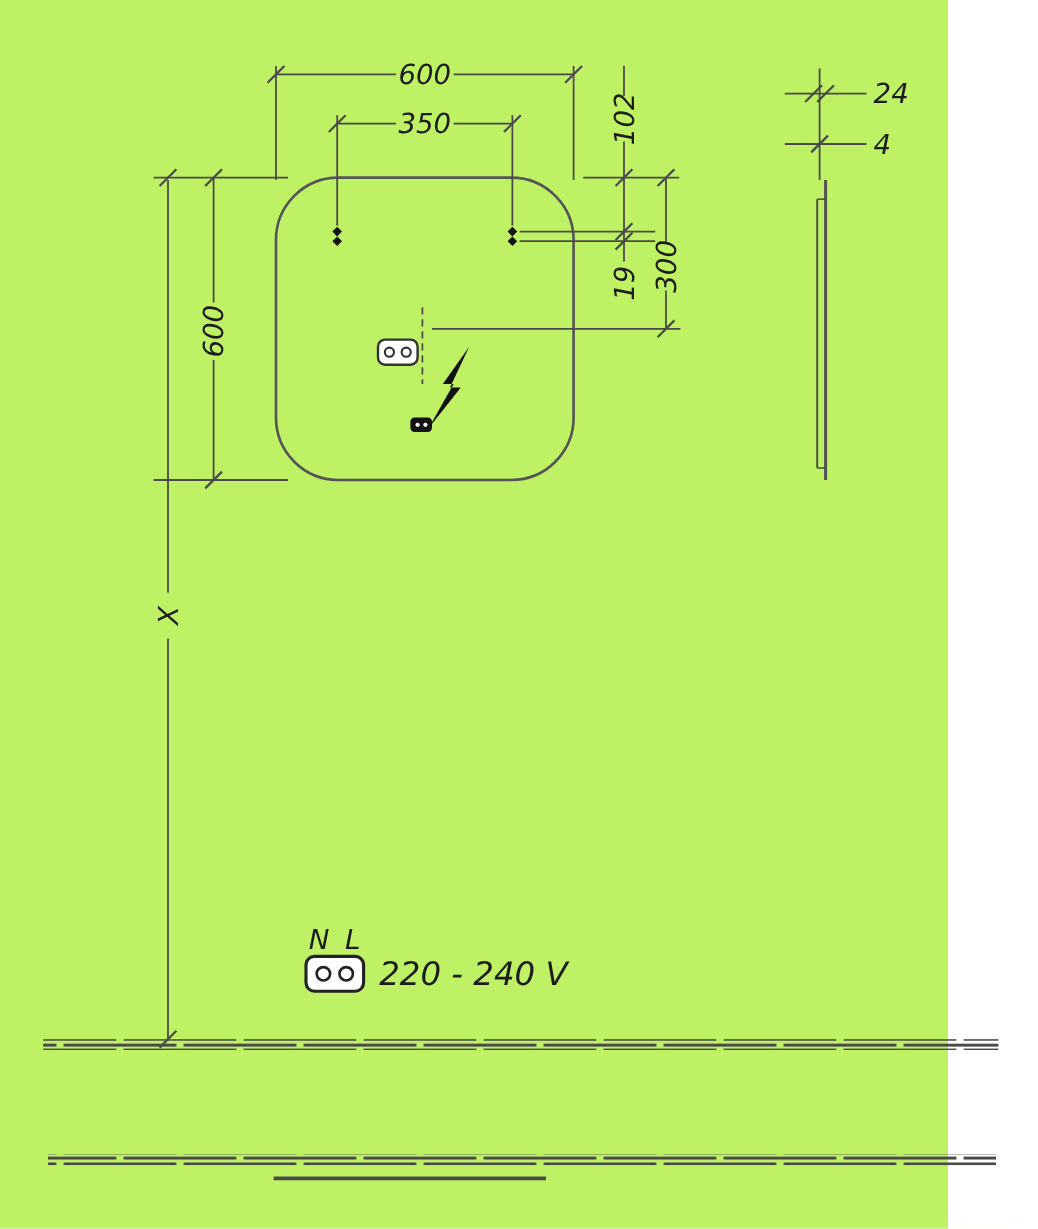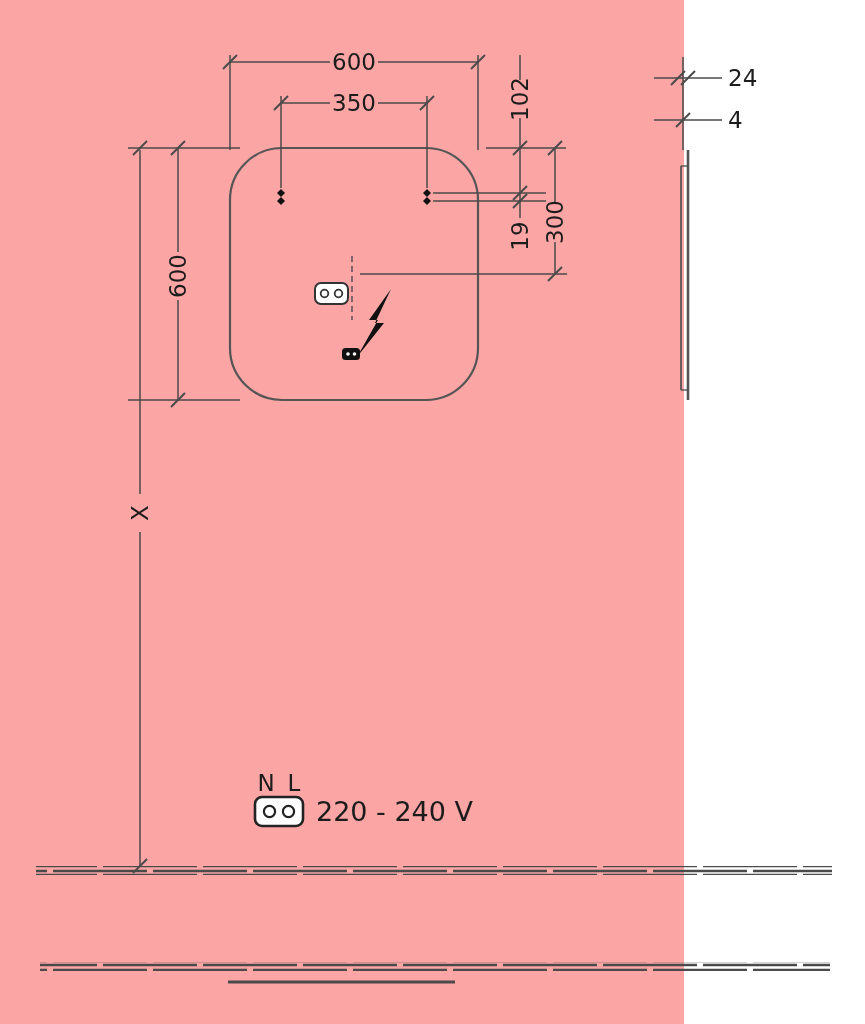--- a/index.html
+++ b/index.html
@@ -2,24 +2,25 @@
 <html><head>
 <meta charset="utf-8">
 <style>
   html, body {
     margin: 0;
     padding: 0;
     background: #ffffff;
     font-family: "DejaVu Sans", "Liberation Sans", sans-serif;
   }
   .drawing-wrap {
-    width: 684px;
+    width: 790px;
     height: 1024px;
-    background: #fca5a5;
+    background: #bef264;
     position: relative;
+    font-style: italic;
   }
   svg { display: block; }
   .dim-text {
     font-family: "DejaVu Sans", "Liberation Sans", sans-serif;
     font-size: 23px;
     fill: #1c1c1c;
   }
   .volt-text {
     font-family: "DejaVu Sans", "Liberation Sans", sans-serif;
     font-size: 27px;

